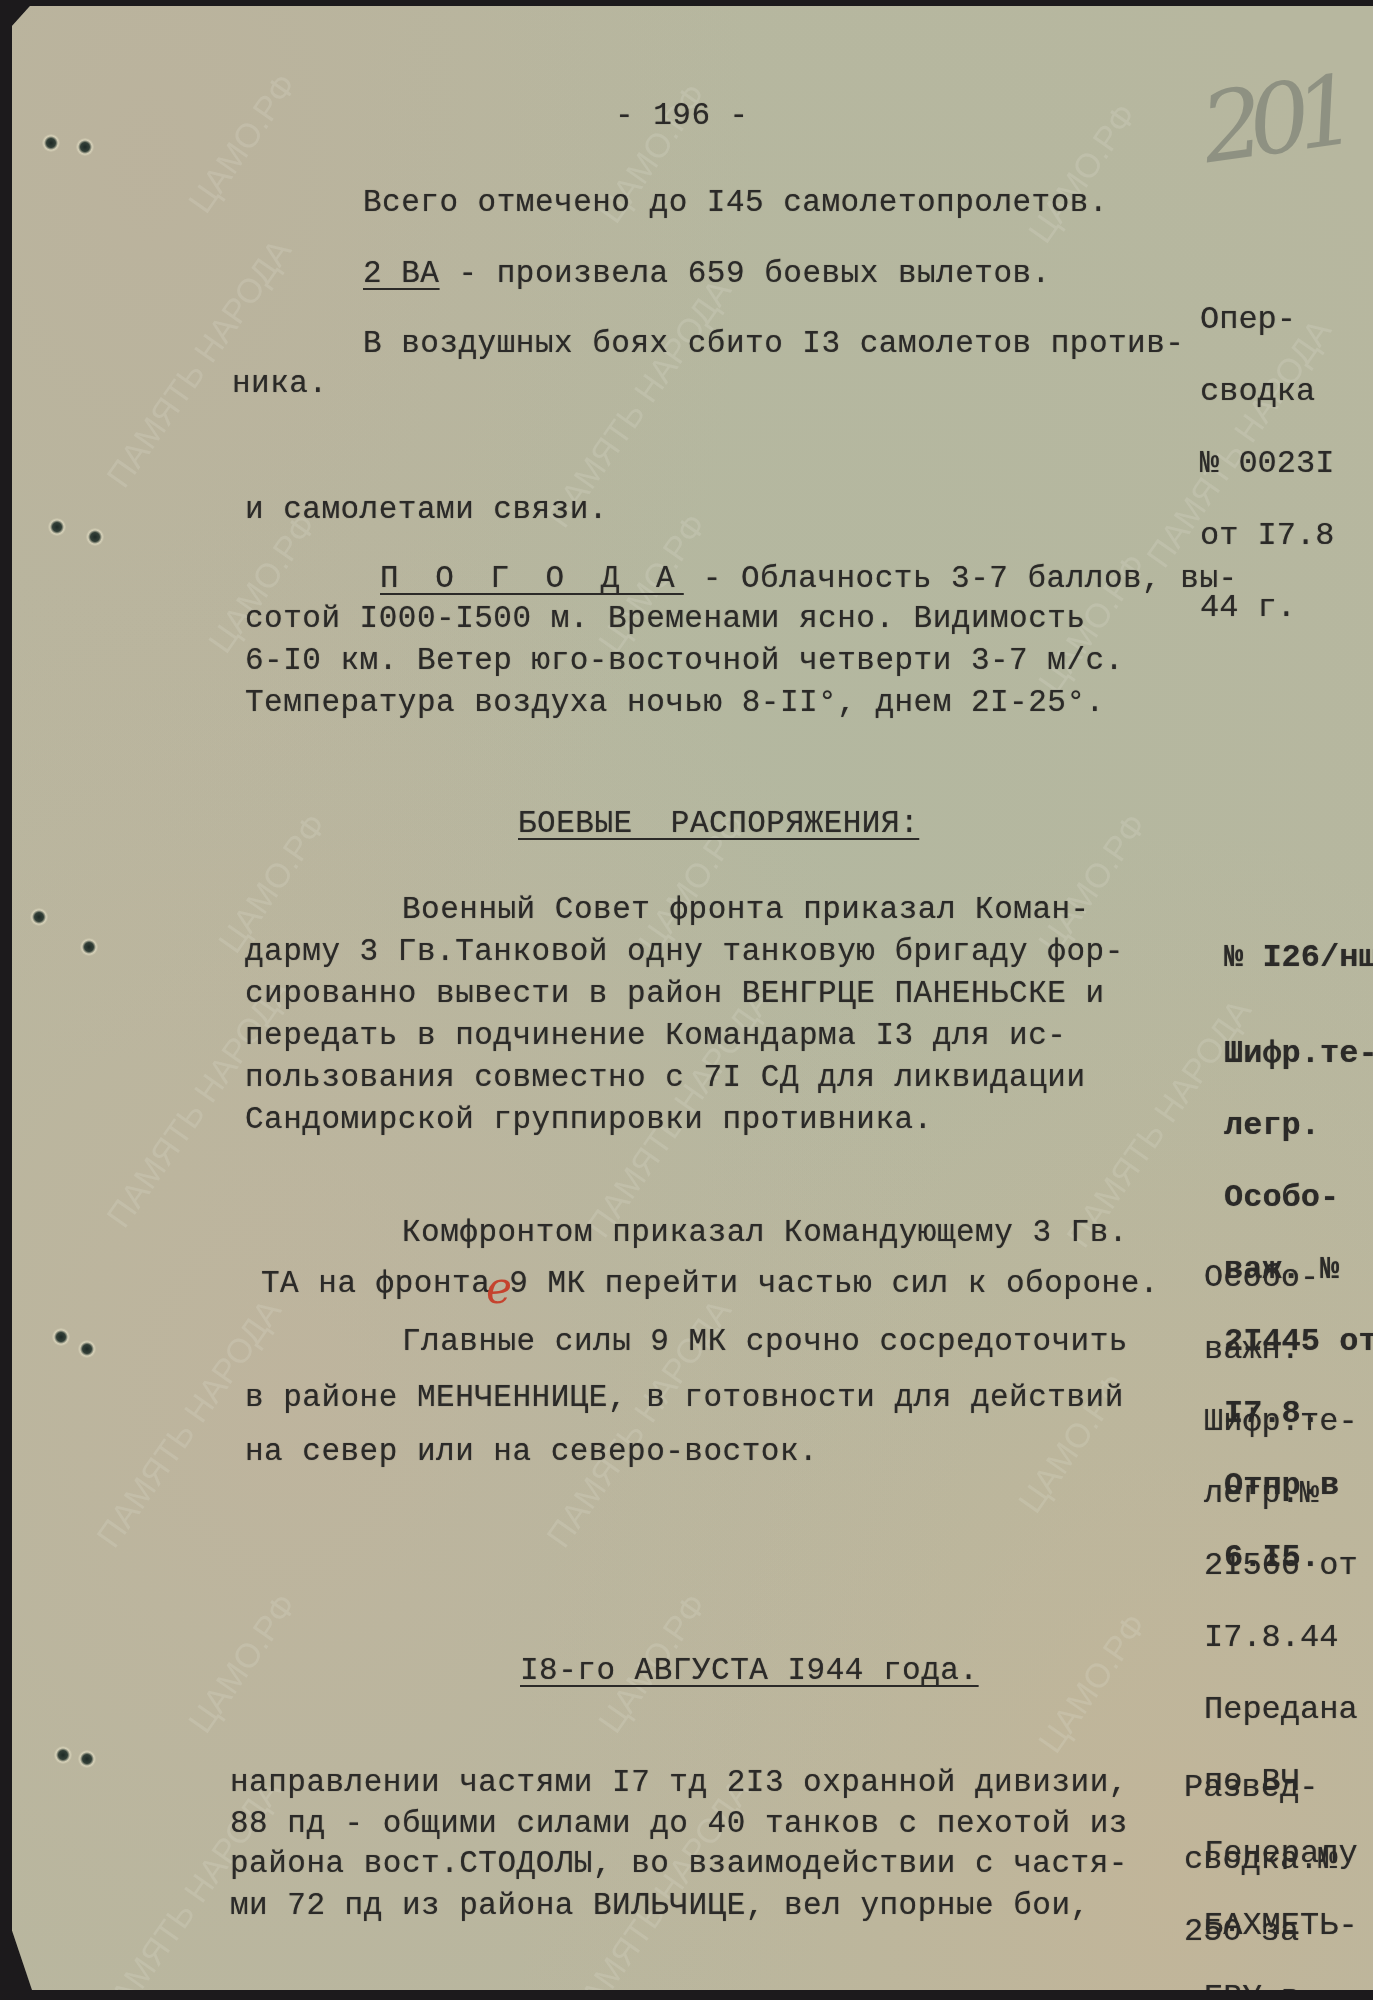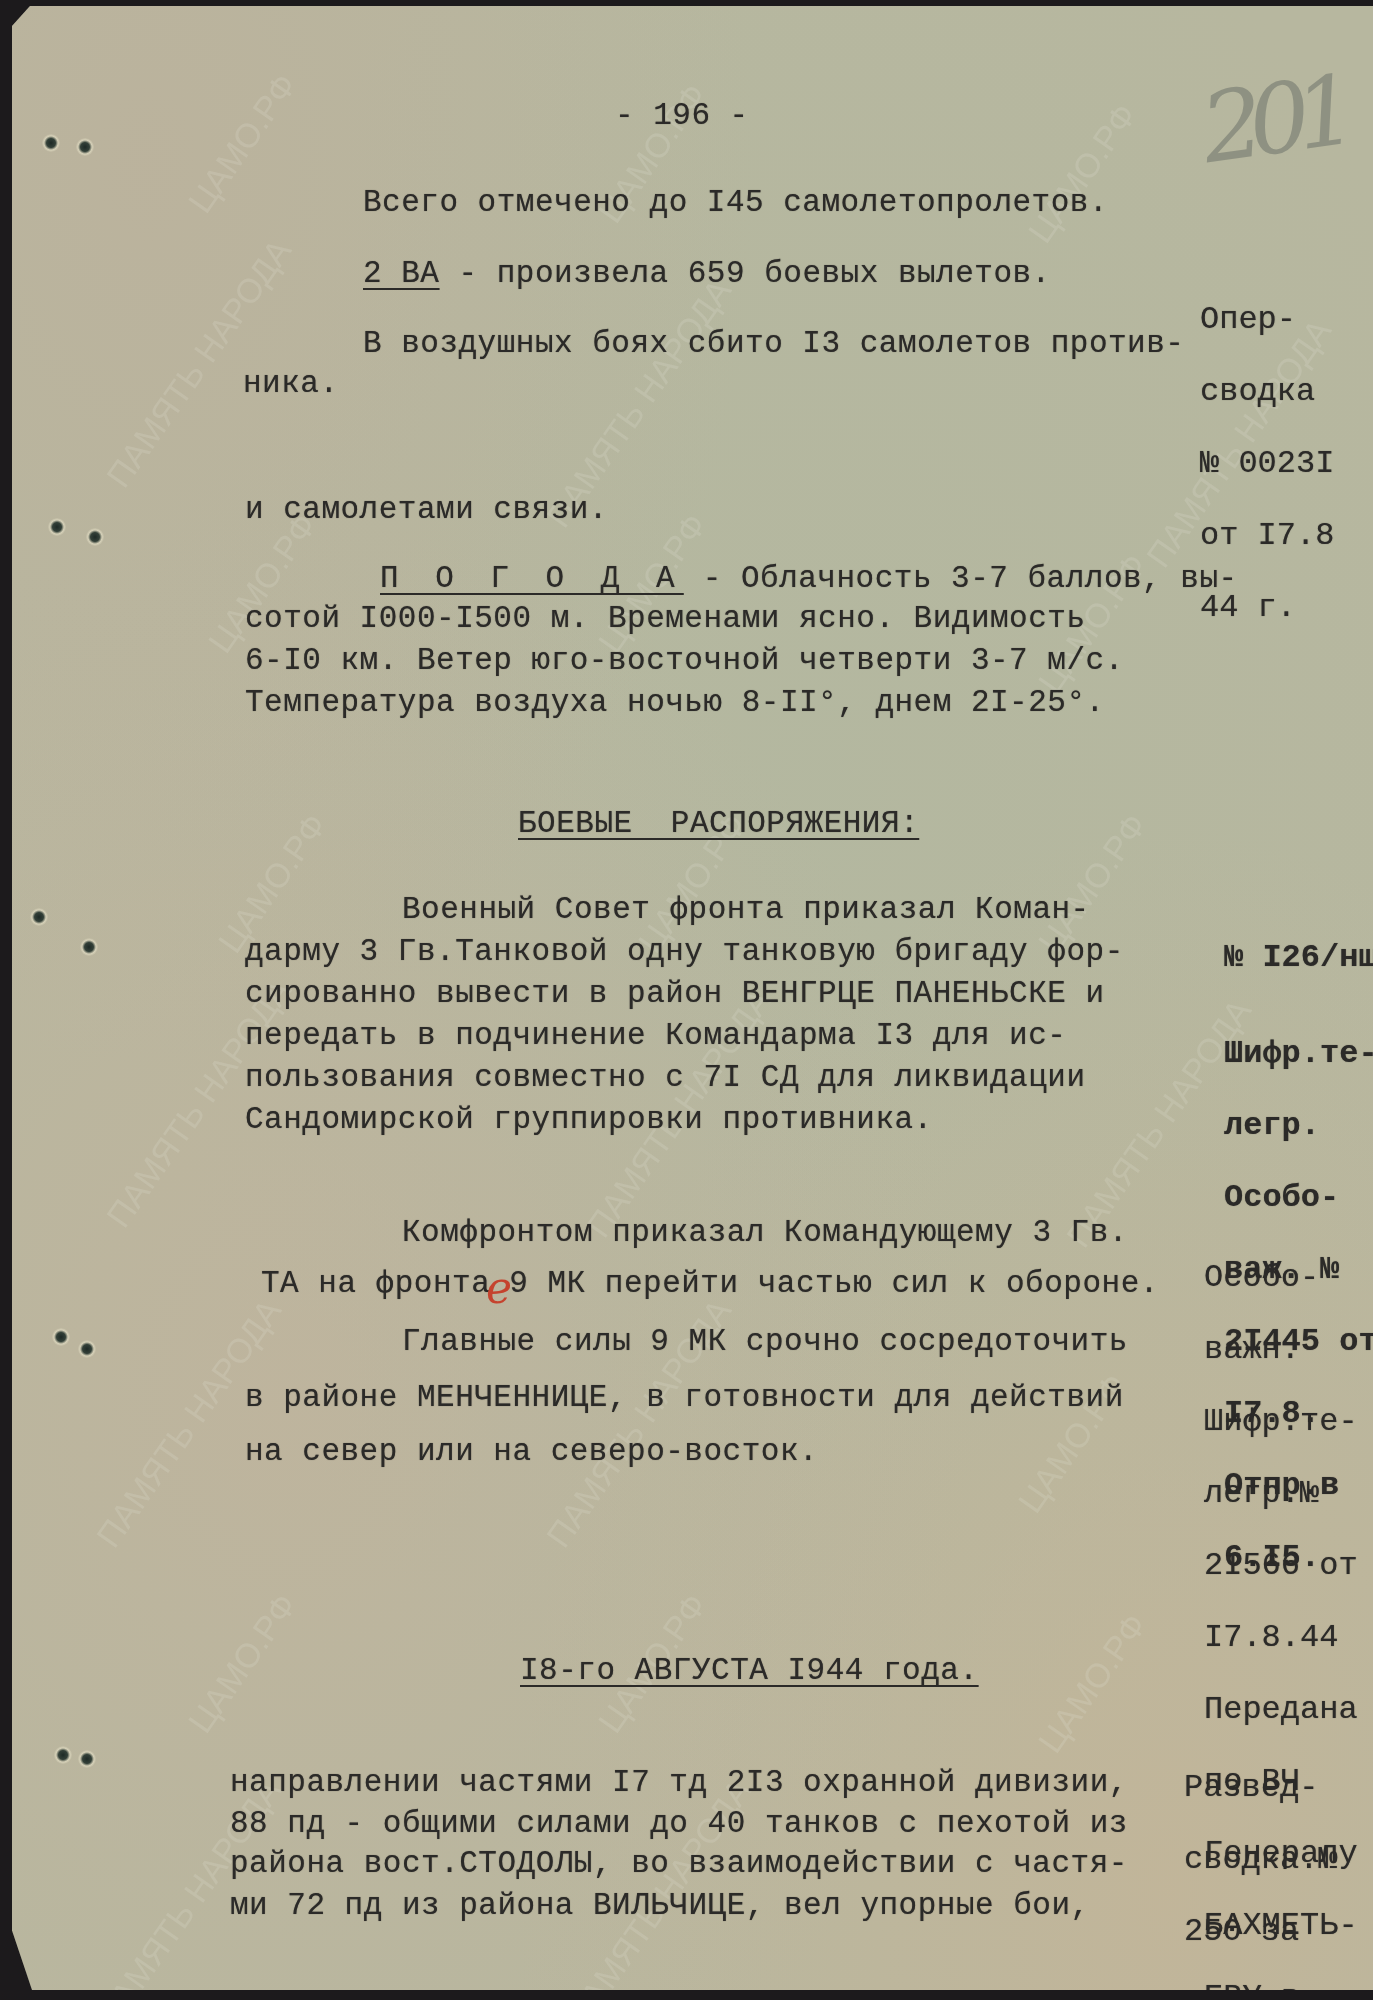--- a/index.html
+++ b/index.html
@@ -104,21 +104,21 @@
   <div class="hole" style="left:66px;top:1334px;"></div>
   <div class="hole" style="left:42px;top:1740px;"></div>
   <div class="hole" style="left:66px;top:1744px;"></div>
 
   <div class="tx" style="left:603px;top:94px;">- 196 -</div>
   <div class="pencil">201</div>
 
   <div class="tx" style="left:351px;top:181px;">Всего отмечено до I45 самолетопролетов.</div>
   <div class="tx" style="left:351px;top:252px;"><span class="ul">2 ВА</span><span> - произвела 659 боевых вылетов.</span></div>
   <div class="tx" style="left:351px;top:322px;">В воздушных боях сбито I3 самолетов против-</div>
-  <div class="tx" style="left:231px;top:362px;">ника.</div>
+  <div class="tx" style="left:220px;top:362px;">ника.</div>
   <div class="note" style="left:1188px;top:254px;">
     <span class="ln">Опер-</span>
     <span class="ln">сводка</span>
     <span class="ln">№ 0023I</span>
     <span class="ln">от I7.8</span>
     <span class="ln">44 г.</span>
   </div>
 
   <div class="tx" style="left:233px;top:488px;">и самолетами связи.</div>
 

